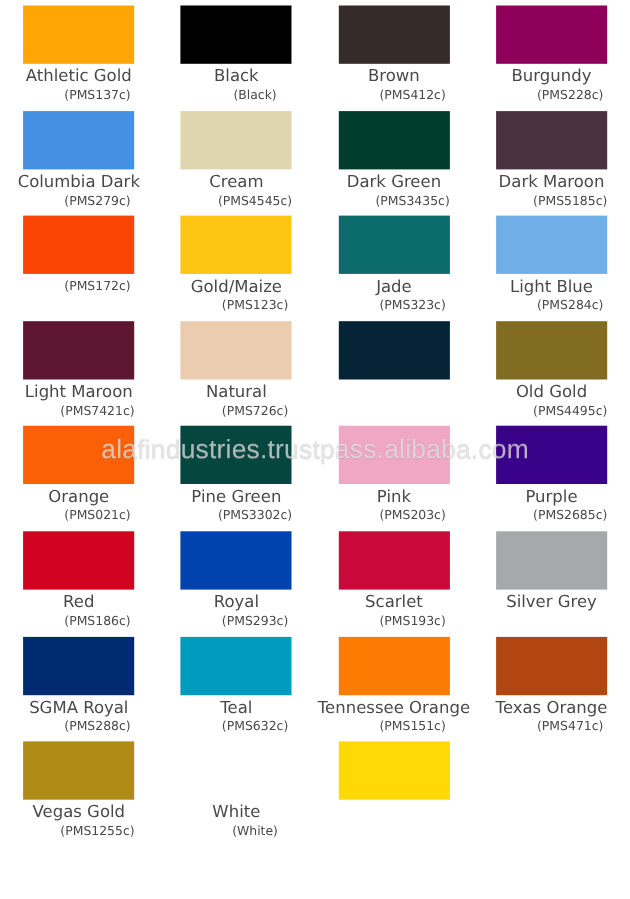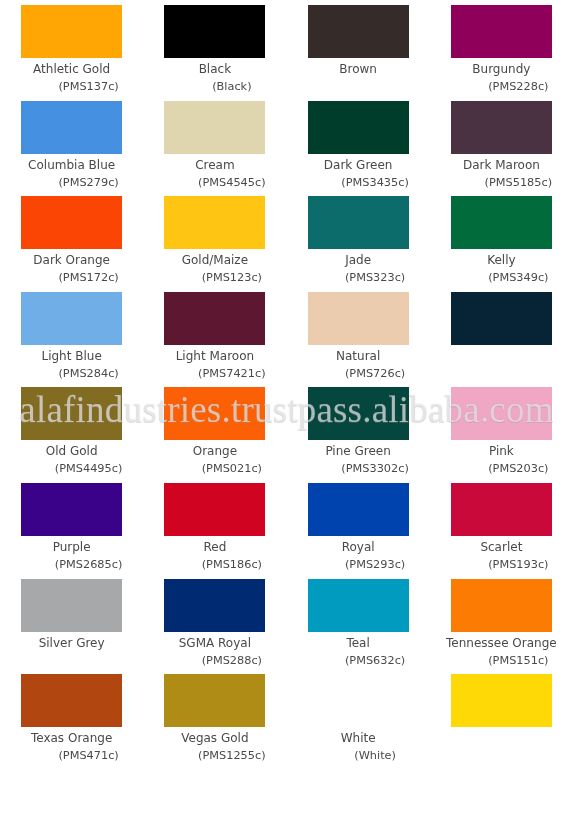--- a/index.html
+++ b/index.html
@@ -45,21 +45,21 @@
     background: #ffffff;
   }
   .swatch-labels {
     margin-top: 3px;
     text-align: center;
     width: 143px;
     line-height: 17px;
   }
   .swatch-name {
     display: block;
-    font-size: 12px;
+    font-size: 15px;
     color: #49494b;
     white-space: nowrap;
   }
   .swatch-code {
     display: block;
     font-size: 11.3px;
     color: #49494b;
     white-space: nowrap;
     padding-left: 34px;
   }
@@ -69,22 +69,22 @@
     top: 392px;
     width: 573px;
     height: 34px;
     display: flex;
     align-items: center;
     justify-content: center;
     pointer-events: none;
     z-index: 5;
   }
   #watermark .wm-text {
-    font-size: 37px;
-    font-family: Liberation Serif, serif;
+    font-size: 24px;
+    font-family: Liberation Sans, sans-serif;
     color: rgba(255,255,255,0.62);
     letter-spacing: 0.2px;
     white-space: nowrap;
     text-shadow:
       0 0 1px rgba(120,120,120,0.45),
       0 1px 0 rgba(150,150,150,0.30);
     mix-blend-mode: normal;
     opacity: 0.92;
   }
 </style>
@@ -103,33 +103,34 @@
       <div class="swatch-chip" style="background: rgb(0, 0, 0);"></div>
       <div class="swatch-labels">
         <span class="swatch-name">Black</span>
         <span class="swatch-code">(Black)</span>
       </div>
     </div>
     <div class="swatch-cell">
       <div class="swatch-chip" style="background: rgb(53, 43, 41);"></div>
       <div class="swatch-labels">
         <span class="swatch-name">Brown</span>
+        <span class="swatch-code">(PMS412c)</span>
       </div>
     </div>
     <div class="swatch-cell">
       <div class="swatch-chip" style="background: rgb(143, 0, 91);"></div>
       <div class="swatch-labels">
         <span class="swatch-name">Burgundy</span>
         <span class="swatch-code">(PMS228c)</span>
       </div>
     </div>
     <div class="swatch-cell">
       <div class="swatch-chip" style="background: rgb(69, 144, 224);"></div>
       <div class="swatch-labels">
-        <span class="swatch-name">Columbia Blue</span>
+        <span class="swatch-name">Columbia Dark</span>
         <span class="swatch-code">(PMS279c)</span>
       </div>
     </div>
     <div class="swatch-cell">
       <div class="swatch-chip" style="background: rgb(223, 214, 176);"></div>
       <div class="swatch-labels">
         <span class="swatch-name">Cream</span>
         <span class="swatch-code">(PMS4545c)</span>
       </div>
     </div>
@@ -143,43 +144,35 @@
     <div class="swatch-cell">
       <div class="swatch-chip" style="background: rgb(74, 50, 67);"></div>
       <div class="swatch-labels">
         <span class="swatch-name">Dark Maroon</span>
         <span class="swatch-code">(PMS5185c)</span>
       </div>
     </div>
     <div class="swatch-cell">
       <div class="swatch-chip" style="background: rgb(251, 69, 5);"></div>
       <div class="swatch-labels">
-        <span class="swatch-name">Dark Orange</span>
         <span class="swatch-code">(PMS172c)</span>
       </div>
     </div>
     <div class="swatch-cell">
       <div class="swatch-chip" style="background: rgb(255, 197, 19);"></div>
       <div class="swatch-labels">
         <span class="swatch-name">Gold/Maize</span>
         <span class="swatch-code">(PMS123c)</span>
       </div>
     </div>
     <div class="swatch-cell">
       <div class="swatch-chip" style="background: rgb(12, 107, 107);"></div>
       <div class="swatch-labels">
         <span class="swatch-name">Jade</span>
         <span class="swatch-code">(PMS323c)</span>
-      </div>
-    </div>
-    <div class="swatch-cell">
-      <div class="swatch-chip" style="background: rgb(1, 107, 60);"></div>
-      <div class="swatch-labels">
-        <span class="swatch-name">Kelly</span>
-        <span class="swatch-code">(PMS349c)</span>
       </div>
     </div>
     <div class="swatch-cell">
       <div class="swatch-chip" style="background: rgb(112, 174, 232);"></div>
       <div class="swatch-labels">
         <span class="swatch-name">Light Blue</span>
         <span class="swatch-code">(PMS284c)</span>
       </div>
     </div>
     <div class="swatch-cell">

